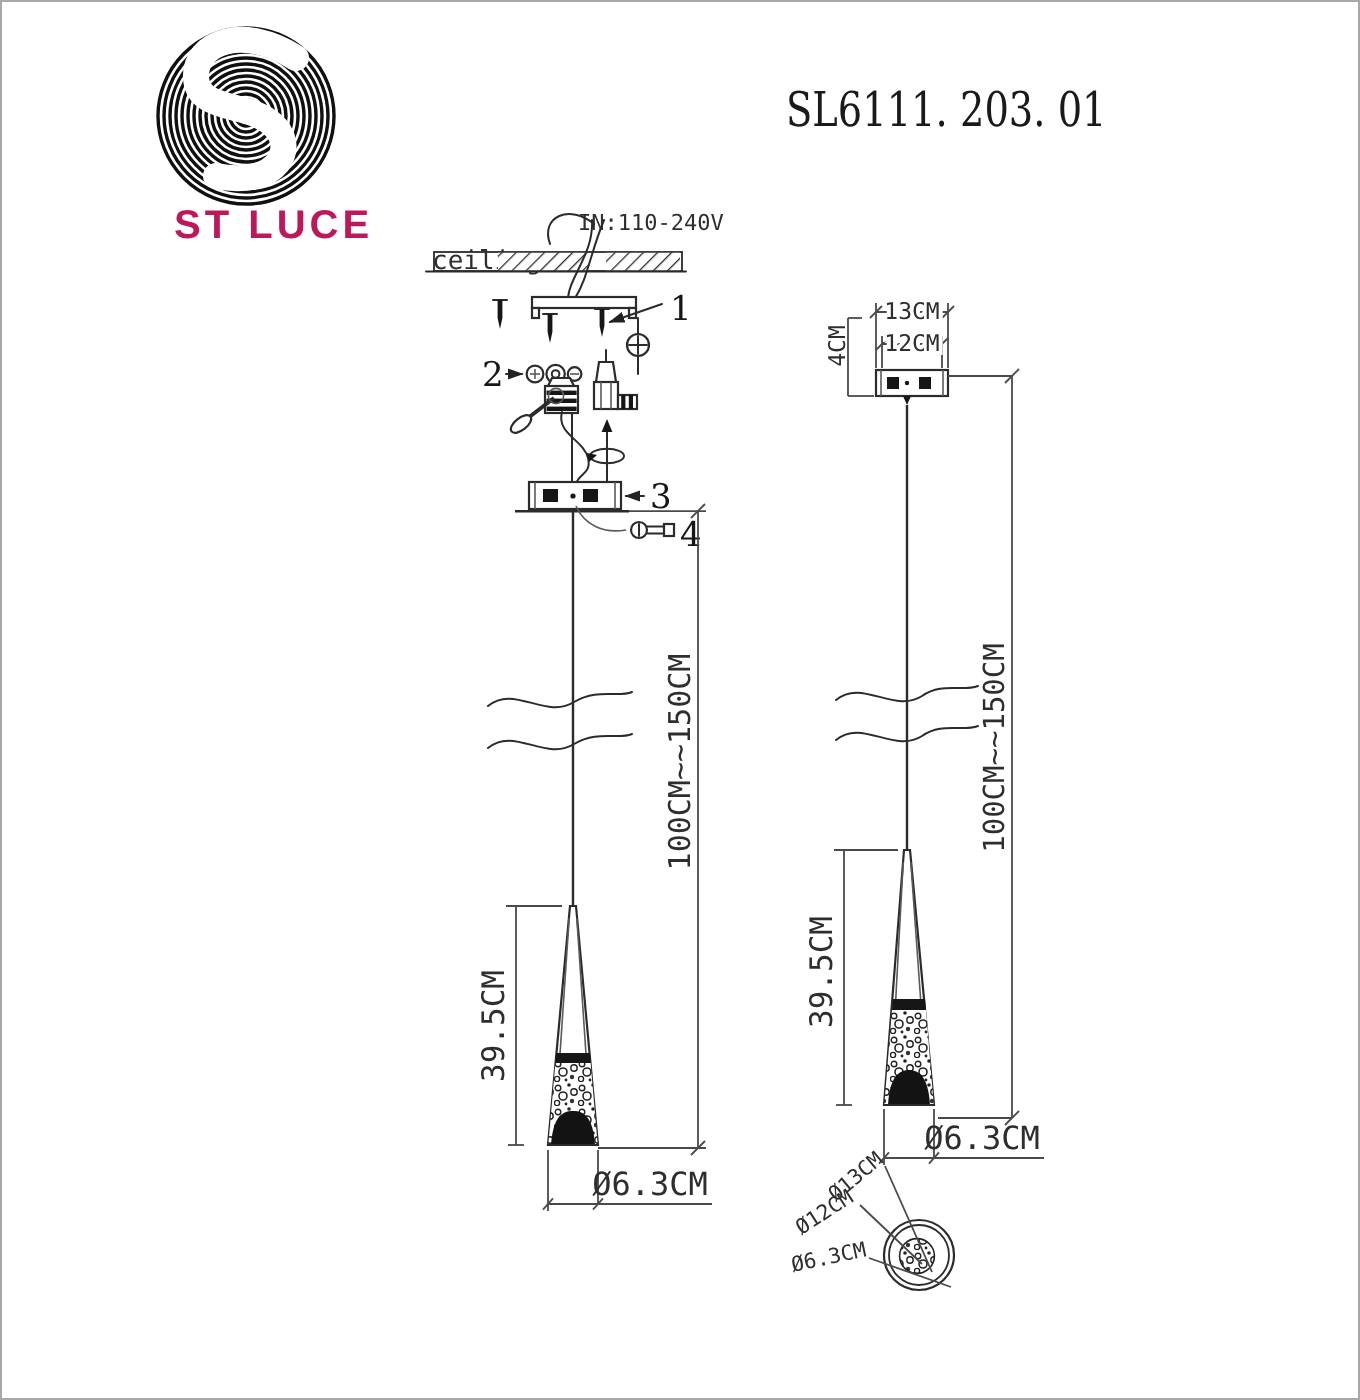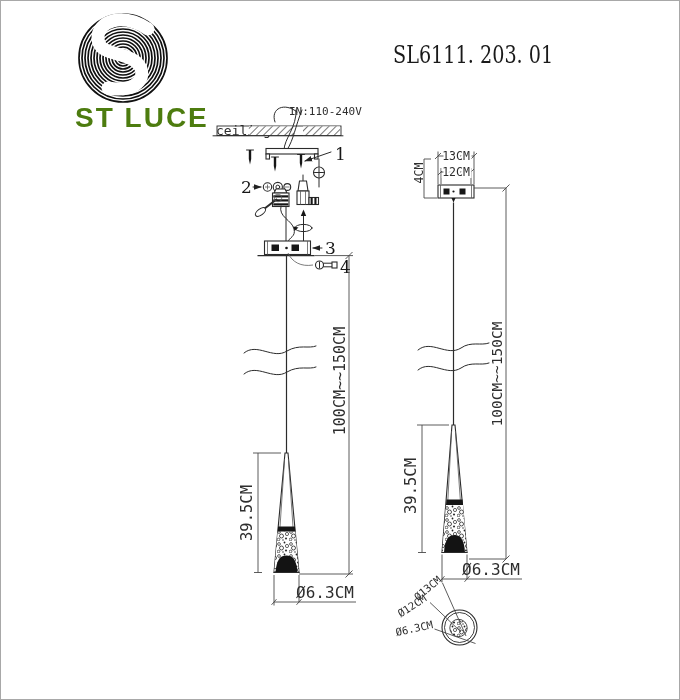--- a/index.html
+++ b/index.html
@@ -3,23 +3,23 @@
 <meta charset="utf-8">
 <style>
   html,body{margin:0;padding:0;background:#e8e8e8;}
   .page{
     position:relative;width:680px;height:700px;background:#fff;
     border:1px solid #a8a8a8;box-sizing:border-box;overflow:hidden;
     font-family:"DejaVu Sans Mono",monospace;
   }
   .drawing{position:absolute;left:0;top:0;}
   .brand-name{
-    position:absolute;left:74px;top:101px;
+    position:absolute;left:86px;top:101px;
     font-family:"Liberation Sans",sans-serif;font-weight:700;
-    font-size:28px;letter-spacing:2px;color:#4d7c0f;white-space:nowrap;
+    font-size:20px;letter-spacing:2px;color:#be185d;white-space:nowrap;
   }
   .model{
     position:absolute;left:392px;top:40px;
     font-family:"DejaVu Serif",serif;font-size:24px;color:#1a1a1a;
     white-space:nowrap;transform:scaleX(0.8);transform-origin:left top;
   }
   
   .ln{stroke:#2b2b2b;stroke-width:1;fill:none;stroke-linecap:round;}
   .ln2{stroke:#2b2b2b;stroke-width:1.2;fill:none;}
   .thin{stroke:#5a5a5a;stroke-width:0.8;fill:none;}

